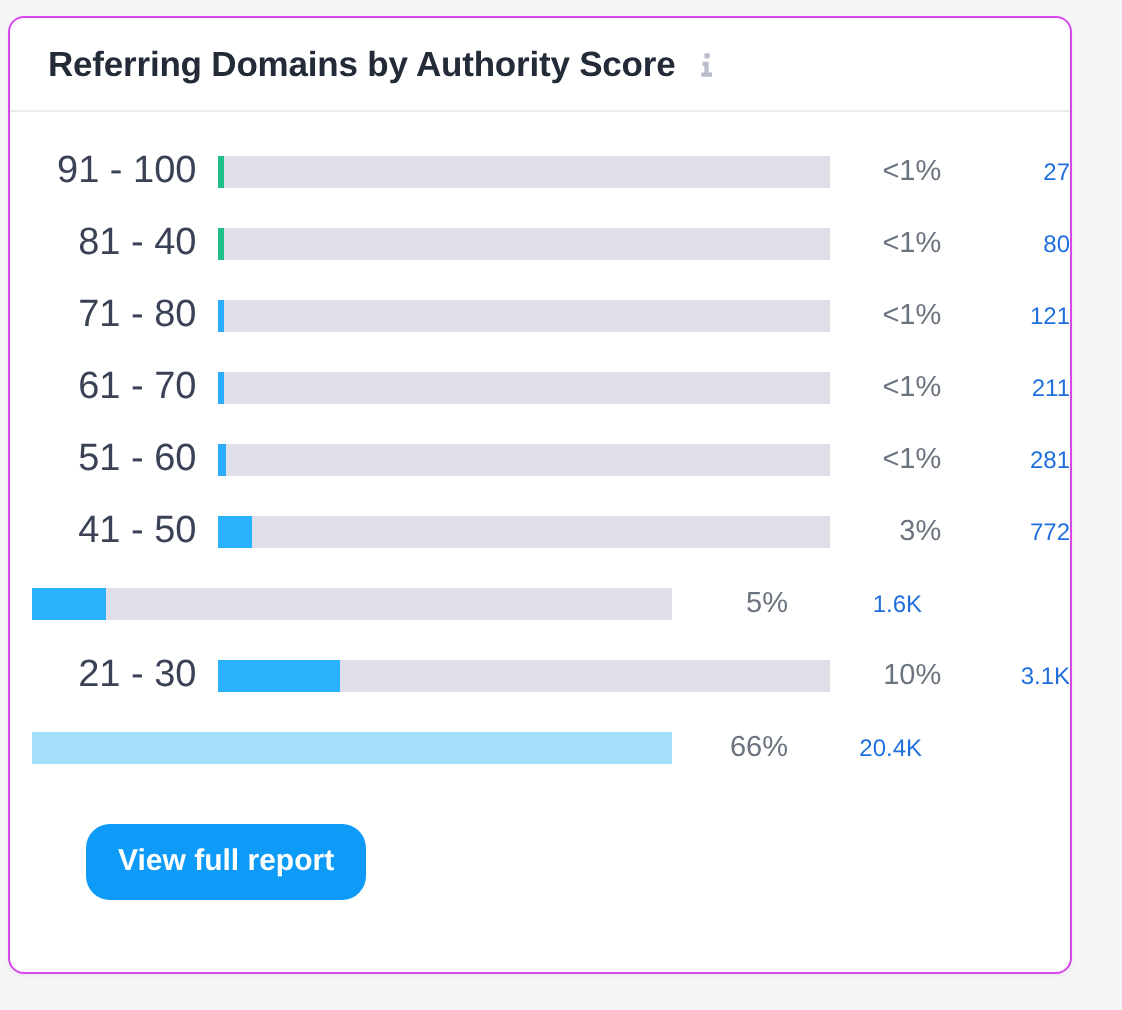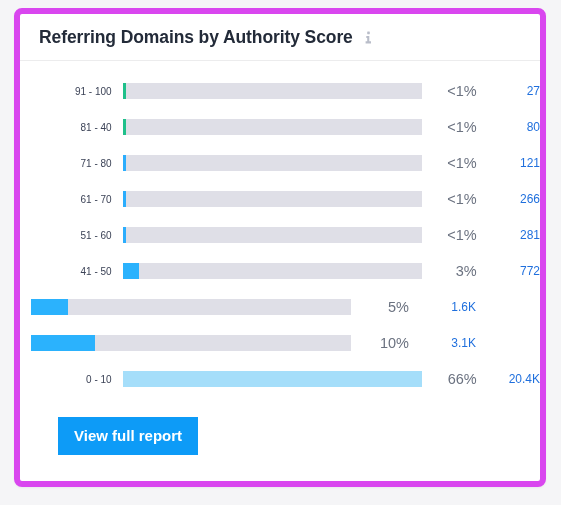--- a/index.html
+++ b/index.html
@@ -7,26 +7,26 @@
   html, body {
     width: 561px;
     height: 505px;
     background: #f5f5f7;
     font-family: "Liberation Sans", sans-serif;
     -webkit-font-smoothing: antialiased;
   }
 
   #card {
     position: absolute;
-    left: 14px;
+    left: 4px;
     top: 8px;
     width: 532px;
     height: 479px;
     background: #ffffff;
-    border: 6px solid #d946ef;
+    border: 1px solid #d946ef;
     border-radius: 8px;
     box-shadow: 0 1px 2px rgba(30,35,60,0.05);
     overflow: hidden;
   }
 
   #card-header {
     height: 47px;
     display: flex;
     align-items: center;
     padding: 0 0 0 19px;
@@ -60,21 +60,21 @@
   .row {
     display: flex;
     align-items: center;
     height: 36px;
   }
 
   .row-label {
     width: 83px;
     margin-left: 14px;
     text-align: right;
-    font-size: 10px;
+    font-size: 19px;
     color: #3b4256;
     white-space: nowrap;
   }
 
   .bar-track {
     width: 320px;
     height: 16px;
     margin-left: 11px;
     background: #dfdfe7;
     position: relative;
@@ -110,21 +110,21 @@
 
   #card-footer {
     padding: 20px 0 0 38px;
   }
 
   #view-full-report-button {
     display: inline-block;
     background: #0d9bf7;
     color: #ffffff;
     border: none;
-    border-radius: 0;
+    border-radius: 12px;
     font-family: "Liberation Sans", sans-serif;
     font-size: 15px;
     font-weight: bold;
     padding: 11px 16px 12px 16px;
     line-height: 1;
     cursor: pointer;
   }
 </style>
 </head>
 <body>
@@ -165,21 +165,21 @@
         </div>
         <div class="row-pct">&lt;1%</div>
         <div class="row-count">121</div>
       </div>
       <div class="row">
         <div class="row-label">61 - 70</div>
         <div class="bar-track">
           <div class="bar-fill" style="width: 0.9%; background: rgb(43, 173, 253);"></div>
         </div>
         <div class="row-pct">&lt;1%</div>
-        <div class="row-count">266</div>
+        <div class="row-count">211</div>
       </div>
       <div class="row">
         <div class="row-label">51 - 60</div>
         <div class="bar-track">
           <div class="bar-fill" style="width: 1.2%; background: rgb(43, 173, 253);"></div>
         </div>
         <div class="row-pct">&lt;1%</div>
         <div class="row-count">281</div>
       </div>
       <div class="row">
@@ -191,28 +191,28 @@
         <div class="row-count">772</div>
       </div>
       <div class="row">
         <div class="bar-track">
           <div class="bar-fill" style="width: 11.5%; background: rgb(43, 178, 253);"></div>
         </div>
         <div class="row-pct">5%</div>
         <div class="row-count">1.6K</div>
       </div>
       <div class="row">
+        <div class="row-label">21 - 30</div>
         <div class="bar-track">
           <div class="bar-fill" style="width: 20%; background: rgb(43, 178, 253);"></div>
         </div>
         <div class="row-pct">10%</div>
         <div class="row-count">3.1K</div>
       </div>
       <div class="row">
-        <div class="row-label">0 - 10</div>
         <div class="bar-track">
           <div class="bar-fill" style="width: 100%; background: rgb(165, 222, 250);"></div>
         </div>
         <div class="row-pct">66%</div>
         <div class="row-count">20.4K</div>
       </div>
     </div>
 
   <div id="card-footer">
     <button id="view-full-report-button">View full report</button>

